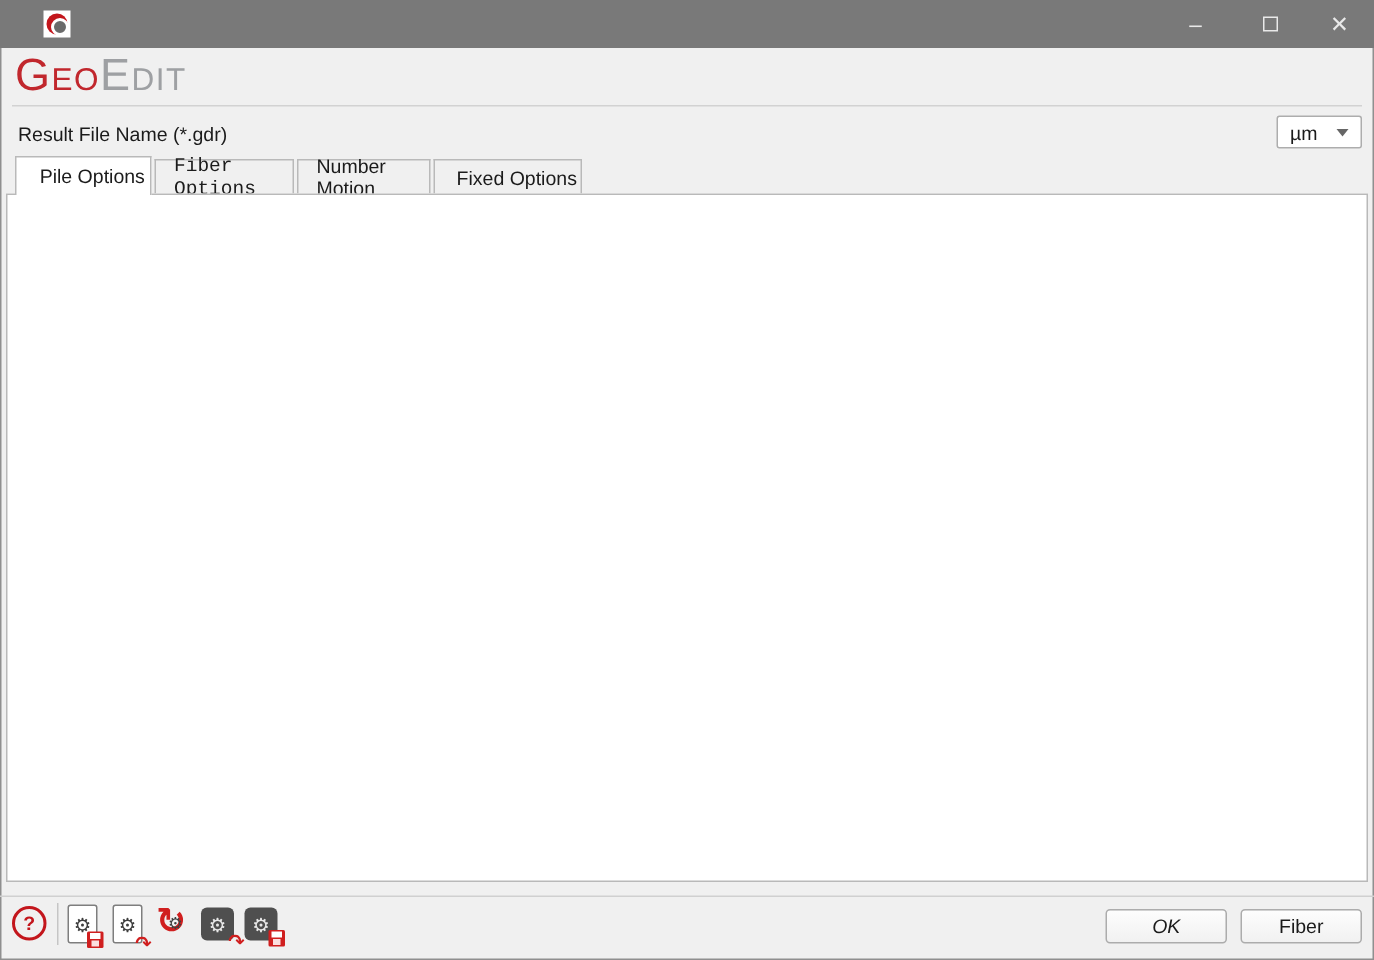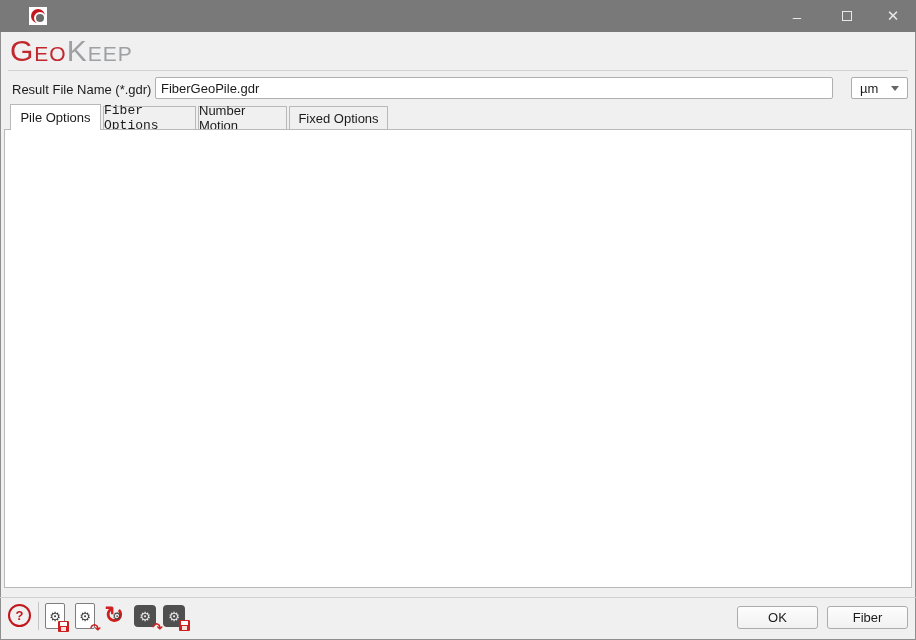--- a/index.html
+++ b/index.html
@@ -35,21 +35,21 @@
   .tri-down { width:0; height:0; border-left:4px solid transparent; border-right:4px solid transparent; border-top:4px solid #3c3c3c; }
   .combo { position:absolute; background:#fff; border:1px solid #adadad; border-radius:2px; display:flex; align-items:center; padding:0 8px; }
   .combo .arrow { position:absolute; right:8px; width:0; height:0; border-left:4px solid transparent; border-right:4px solid transparent; border-top:5px solid #666; }
   .btn { position:absolute; background:linear-gradient(#fdfdfd,#f1f1f1); border:1px solid #acacac; border-radius:3px; display:flex; align-items:center; justify-content:center; font-size:13px; color:#1b1b1b; }
   .checkbox { position:absolute; width:13px; height:13px; background:#fff; border:1px solid #8a8a8a; display:flex; align-items:center; justify-content:center; }
   .checkbox.pink { background:#f5c8bf; border-color:#c9a8a0; }
   .radio { position:absolute; width:14px; height:14px; border:1px solid #8f8f8f; border-radius:50%; background:#fff; }
   .radio.checked::after { content:''; position:absolute; left:3px; top:3px; width:6px; height:6px; border-radius:50%; background:#2b2b2b; }
 
   
-  .tab { position:absolute; top:106px; height:23px; background:#f0f0f0; border:1px solid #b9b9b9; border-bottom:none; display:flex; align-items:center; justify-content:center; }
+  .tab { position:absolute; top:106px; height:23px; background:#f0f0f0; border:1px solid #b9b9b9; border-bottom:none; display:flex; align-items:center; justify-content:center;padding-left:12px; }
   .tab.active { top:104px; height:26px; background:#ffffff; z-index:3; }
   .panel { position:absolute; left:4px; top:129px; width:908px; height:459px; background:#ffffff; border:1px solid #b9b9b9; z-index:1; }
 
   .groupbox { position:absolute; border:1px solid #c6c6c6; border-radius:2px; background:#fff; }
   .grouplabel { position:absolute; white-space:nowrap; color:#1b1b1b; }
 
   
   .footer-sep { position:absolute; left:0; top:597px; width:916px; height:1px; background:#d0d0d0; }
   .help-circle { position:absolute; left:8px; top:604px; width:23px; height:23px; border:2px solid #c3161c; border-radius:50%; color:#c3161c; font-weight:bold; display:flex; align-items:center; justify-content:center; font-size:13px; }
   .tool-sep { position:absolute; left:38px; top:602px; width:1px; height:28px; background:#c5c5c5; }
@@ -78,28 +78,25 @@
         <div class="outer"></div>
       </div>
     <div class="win-btn wb-min">–</div>
     <div class="win-btn wb-max">
         <span class="box"></span>
       </div>
     <div class="win-btn wb-close">✕</div>
   </div>
 
   <div class="logo">
-    <span class="red">Geo</span><span class="gray">Keep</span>
+    <span class="red">Geo</span><span class="gray">Edit</span>
   </div>
   <div class="logo-sep"></div>
 
   <div class="lbl" style="left:12px; top:82px;">Result File Name (*.gdr)</div>
-  <div style="position:absolute; left:155px; top:77px; width:678px; height:22px;">
-    <input class="field" value="FiberGeoPile.gdr" style="">
-  </div>
   <div class="combo" style="left:851px; top:77px; width:57px; height:22px;text-align:right;">
     <span>µm</span>
     <span class="arrow"></span>
   </div>
 
   <div class="tab active" style="left:10px; width:91px;">
       <span>Pile Options</span>
     </div>
   <div class="tab" style="left:103px; width:93px;font-family:Liberation Mono, monospace;">
       <span>Fiber Options</span>
@@ -275,20 +272,20 @@
   </div>
   <div class="icon-dark" style="left:134px; top:605px;">
     <span class="gear">⚙</span>
     <span class="badge-arrow">↷</span>
   </div>
   <div class="icon-dark" style="left:163px; top:605px;">
     <span class="gear">⚙</span>
     <span class="badge-floppy"></span>
   </div>
 
-  <div class="btn" style="left:737px; top:606px; width:81px; height:23px;">
+  <div class="btn" style="left:737px; top:606px; width:81px; height:23px;font-style:italic;">
     <span>OK</span>
   </div>
   <div class="btn" style="left:827px; top:606px; width:81px; height:23px;">
     <span>Fiber</span>
   </div>
 
 </div>
 
 </body></html>

